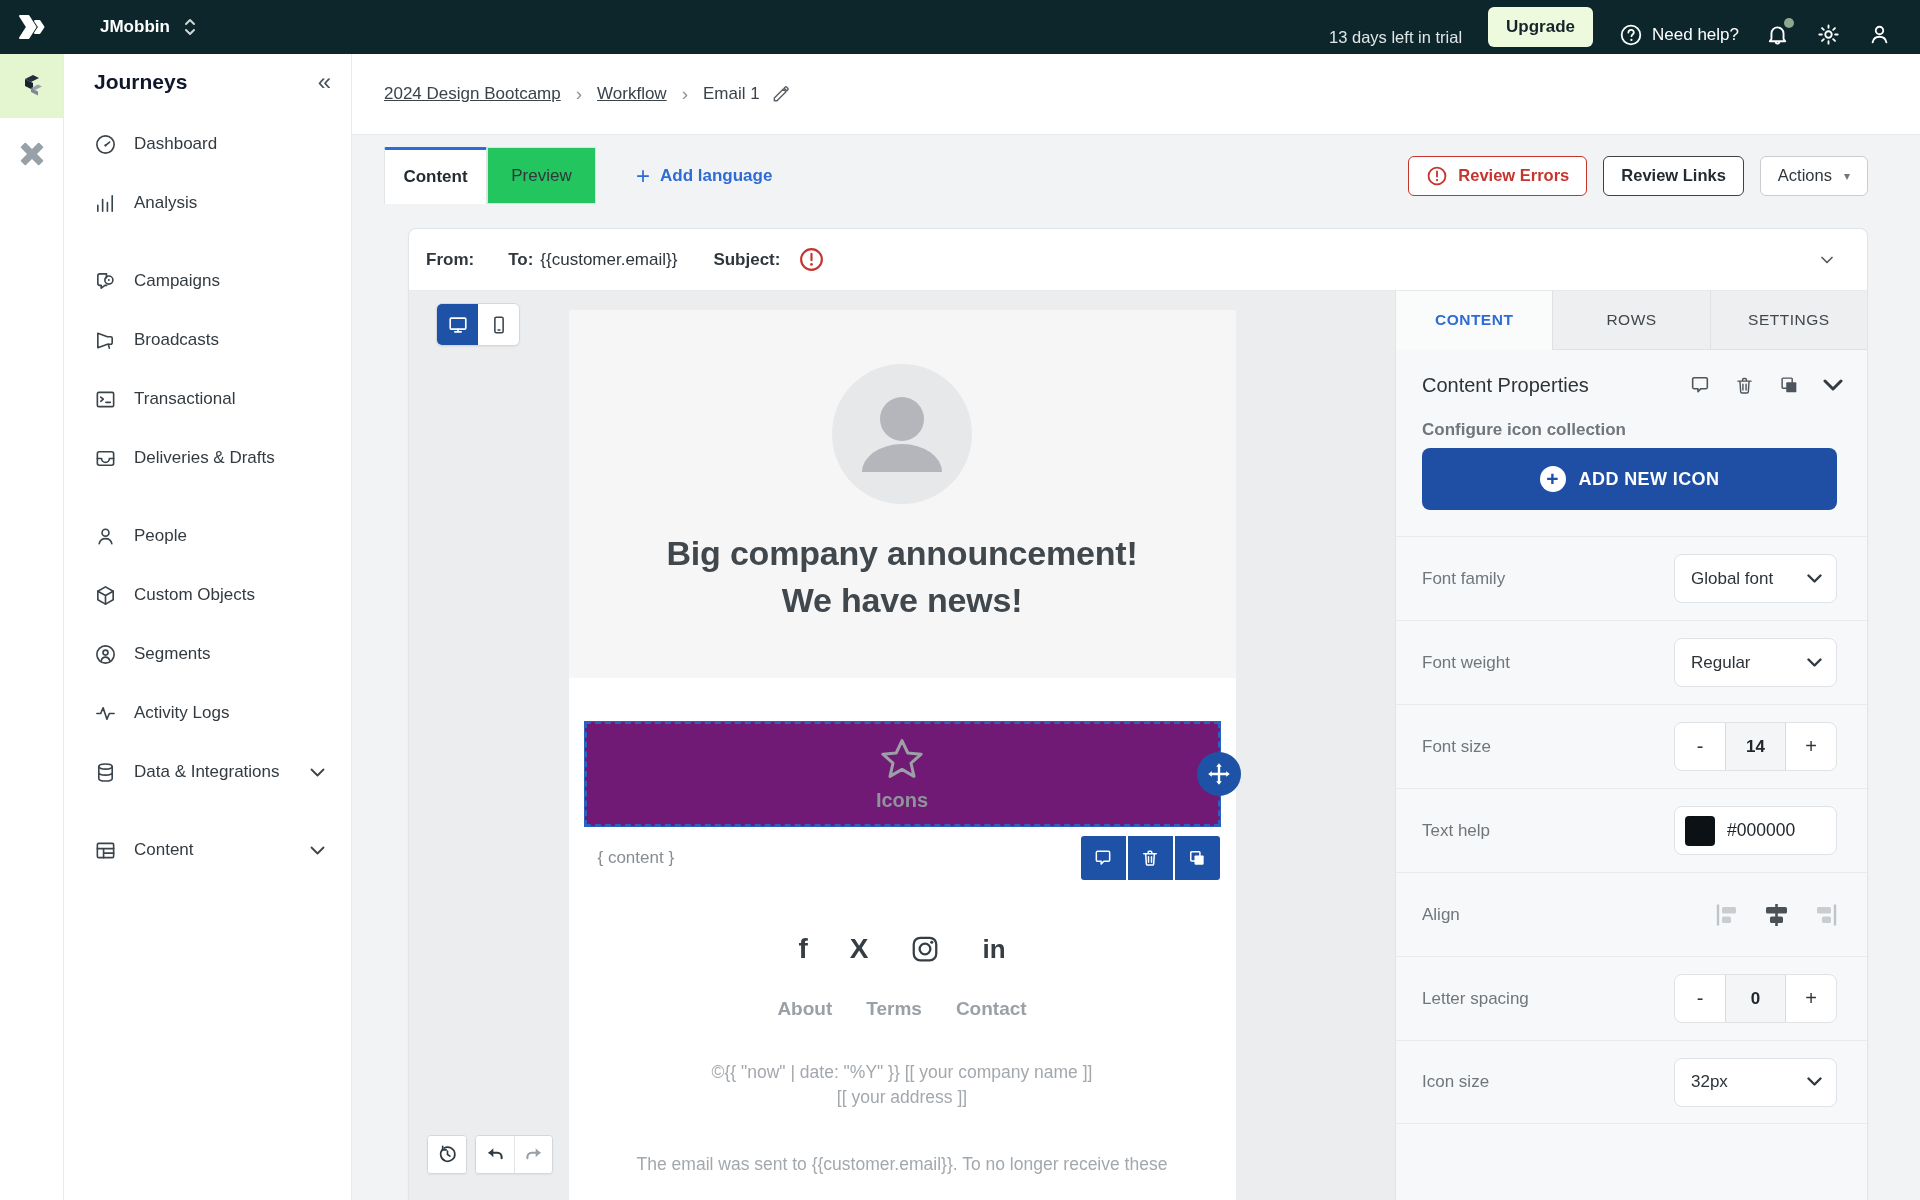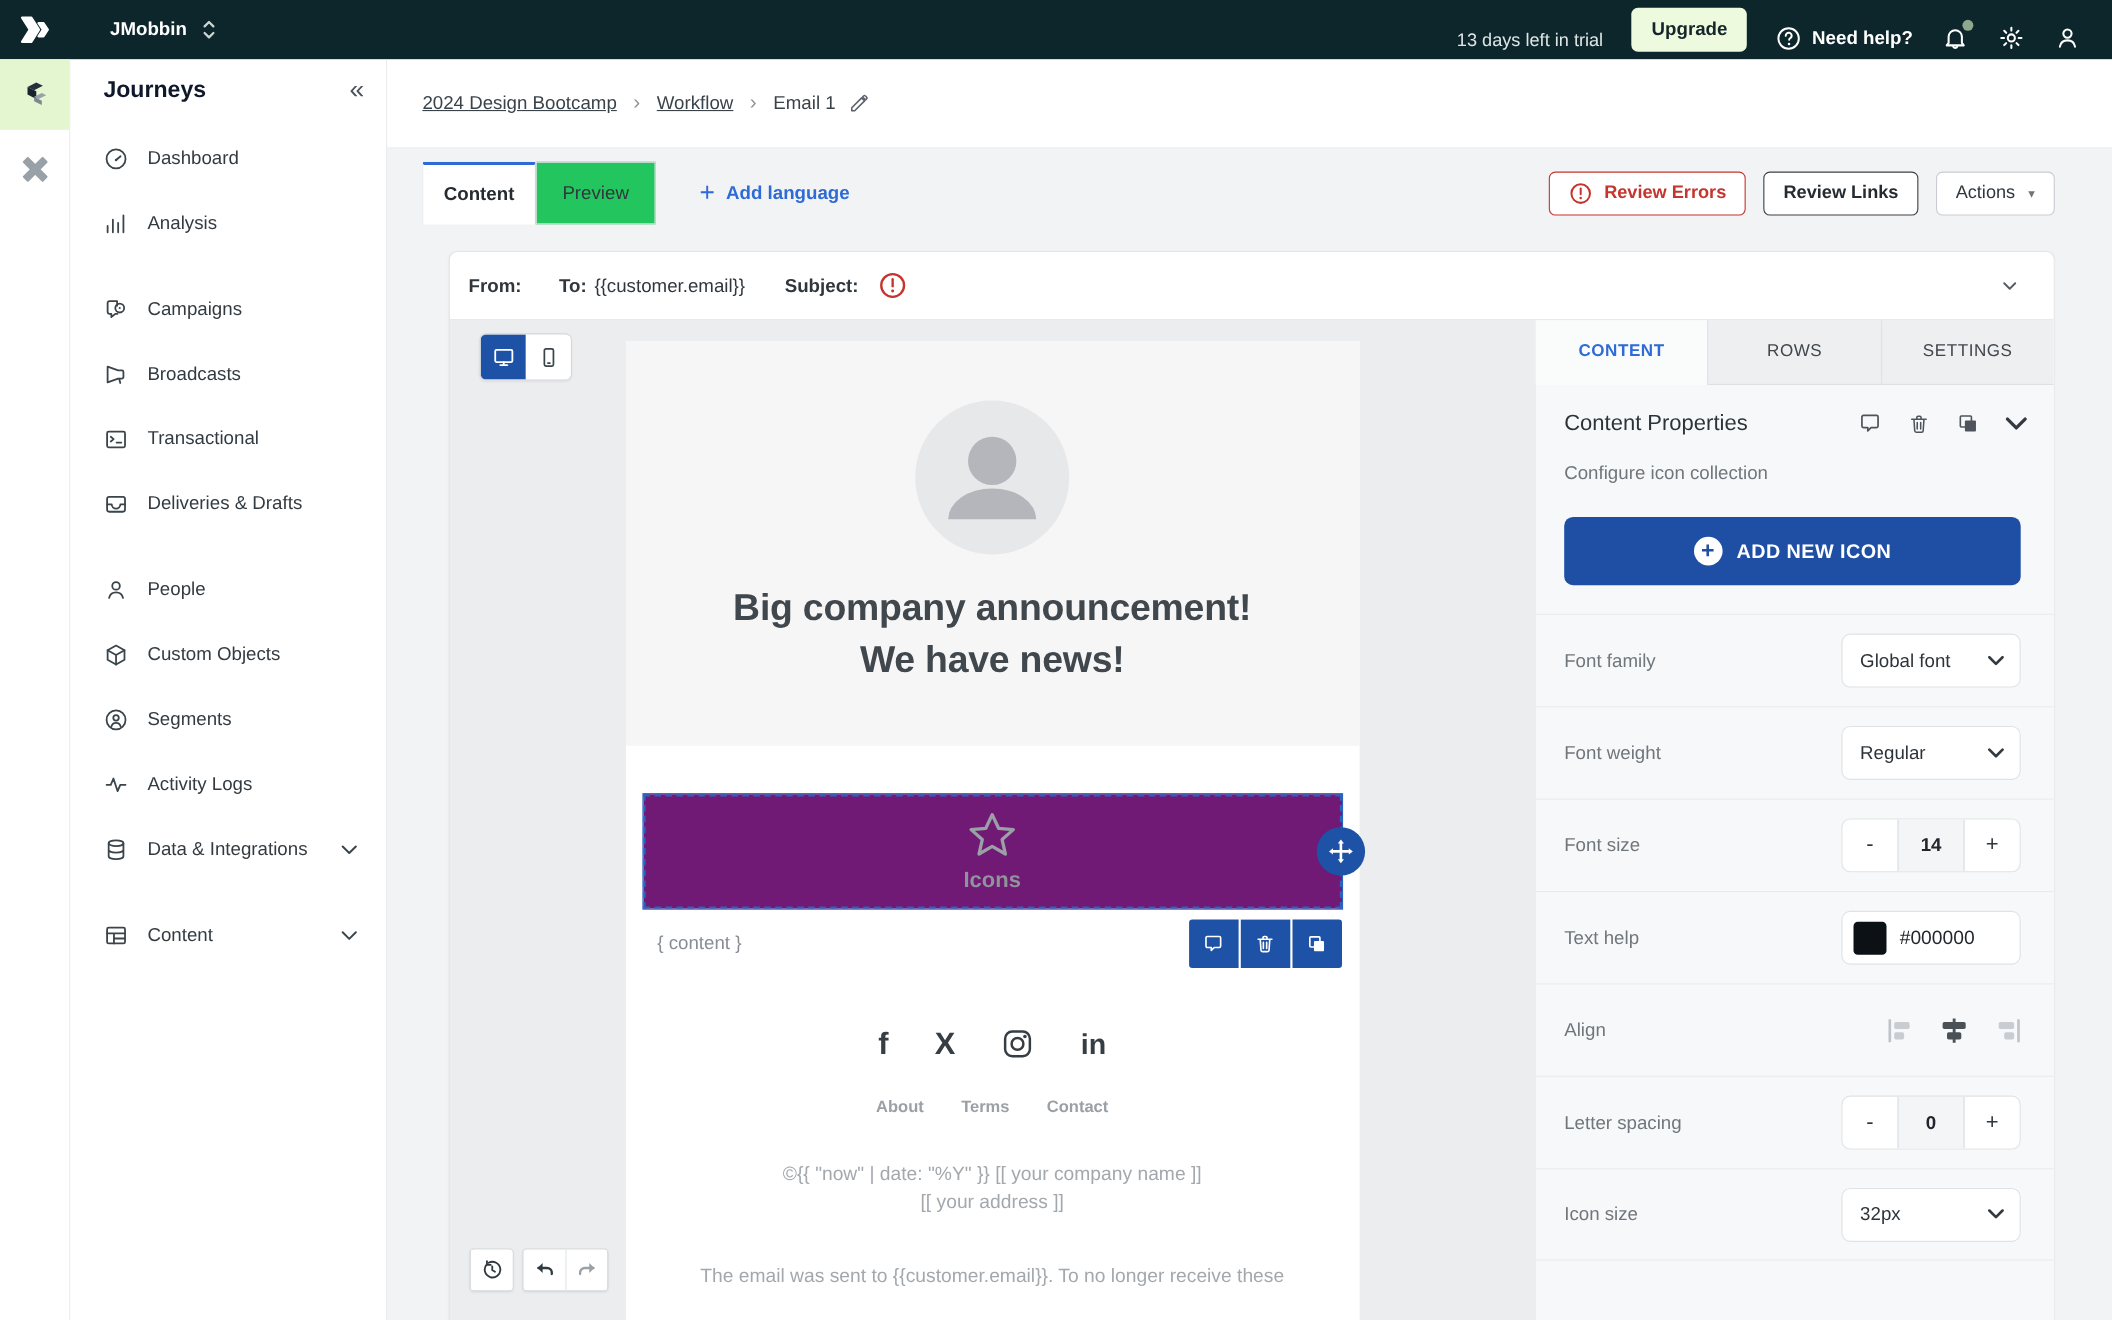--- a/index.html
+++ b/index.html
@@ -10,21 +10,21 @@
   .wic { stroke:#fff; stroke-width:1.8; fill:none; stroke-linecap:round; stroke-linejoin:round; }
 
   
   .topbar { position:absolute; top:0; left:0; width:1920px; height:54px; background:#0d262c; display:flex; align-items:center; }
   .logo-box { width:64px; display:flex; justify-content:center; }
   .org { display:flex; align-items:center; gap:12px; margin-left:36px; }
   .org-name { color:#fff; font-size:17px; font-weight:700; }
   .tb-right { margin-left:auto; display:flex; align-items:flex-end; gap:26px; padding-right:28px; }
   .trial { color:#dfe6e6; font-size:16.5px; }
   .upgrade-btn { background:#eefadd; color:#14262b; font-size:17px; font-weight:700; border:none; border-radius:6px; height:40px; padding:0 18px; cursor:pointer; }
-  .help { display:flex; align-items:center; gap:9px; color:#fff; font-size:17px; font-weight:700; }
+  .help { display:flex; align-items:center; gap:9px; color:#fff; font-size:17px; font-weight:400; }
   .bell-wrap { position:relative; }
   .bell-dot { position:absolute; top:-4px; right:-4px; width:10px; height:10px; border-radius:50%; background:#8ea78f; }
 
   
   .rail { position:absolute; top:54px; left:0; width:64px; bottom:0; background:#fff; border-right:1px solid #e8eaec; }
   .rail-cell { height:64px; display:flex; align-items:center; justify-content:center; }
   .rail-cell.active { background:#e4f6cf; }
   .rail-cell.x { margin-top:4px; }
 
   
@@ -86,39 +86,39 @@
 
   .meta-row { margin:10px 16px 0 29px; display:flex; align-items:center; height:44px; }
   .content-ph { font-size:17px; color:#878d93; }
   .blk-toolbar { margin-left:auto; display:flex; gap:2px; }
   .blk-btn { width:45px; height:44px; background:#1e52a6; display:flex; align-items:center; justify-content:center; cursor:pointer; }
   .blk-btn:first-child { border-radius:3px 0 0 3px; } .blk-btn:last-child { border-radius:0 3px 3px 0; }
 
   .social-section { text-align:center; margin-top:54px; }
   .social-row { display:flex; justify-content:center; align-items:center; gap:42px; }
   .s-glyph { font-size:28px; font-weight:800; color:#363d43; line-height:1; }
-  .links-row { margin-top:34px; display:flex; justify-content:center; gap:34px; font-size:15px; font-weight:700; color:#9aa0a6; }
+  .links-row { margin-top:34px; display:flex; justify-content:center; gap:34px; font-size:19px; font-weight:700; color:#9aa0a6; }
   .footer-lines { margin-top:40px; font-size:17.5px; color:#a3a8ad; line-height:25px; }
   .unsub { margin-top:44px; font-size:17.5px; color:#a3a8ad; }
 
   .undo-bar { position:absolute; left:18px; bottom:26px; display:flex; gap:8px; }
   .ub-group { display:flex; background:#fff; border:1px solid #d4d7da; border-radius:4px; overflow:hidden; box-shadow:0 1px 2px rgba(0,0,0,.05); }
   .ub-btn { width:38px; height:37px; display:flex; align-items:center; justify-content:center; cursor:pointer; background:#fff; }
   .ub-btn + .ub-btn { border-left:1px solid #e2e5e8; }
 
   
   .panel { width:472px; background:#f7f8f9; border-left:1px solid #e2e5e8; display:flex; flex-direction:column; }
   .ptabs { height:59px; display:flex; }
   .ptab { flex:1; display:flex; align-items:center; justify-content:center; font-size:15.5px; letter-spacing:.5px; color:#3f464c; background:#edeff1; border-bottom:1px solid #dfe2e5; border-left:1px solid #dfe2e5; cursor:pointer; }
   .ptab:first-child { border-left:none; }
   .ptab.active { background:#fafbfb; color:#2e6bd6; font-weight:600; border-bottom:1px solid transparent; }
   .props-head { display:flex; align-items:center; padding:0 24px 0 26px; height:70px; }
   .props-title { font-size:20px; font-weight:400; color:#2c343a; }
   .props-icons { margin-left:auto; display:flex; align-items:center; gap:23px; }
-  .configure { padding:0 26px; font-size:17px; color:#6f767c; margin-bottom:30px; }
+  .configure { padding:0 26px; font-size:17px; color:#6f767c; margin-bottom:8px;font-weight:bold; }
   .add-btn { margin:0 30px 0 26px; height:62px; border-radius:8px; background:#1e4fa5; border:none; color:#fff; font-size:18px; font-weight:800; letter-spacing:.4px; display:flex; align-items:center; justify-content:center; gap:13px; cursor:pointer; font-family:"Liberation Sans",sans-serif; }
   .pc { width:26px; height:26px; border-radius:50%; background:#fff; color:#1e4fa5; font-size:21px; font-weight:800; display:flex; align-items:center; justify-content:center; line-height:1; padding-bottom:2px; }
 
   .fields { margin-top:26px; }
   .frow { display:flex; align-items:center; padding:0 30px 0 26px; height:84px; border-top:1px solid #e9ebee; }
   .frow:last-child { border-bottom:1px solid #e9ebee; }
   .flabel { font-size:17px; color:#6f767c; }
   .fctrl { margin-left:auto; }
   .select { width:163px; height:49px; background:#fff; border:1px solid #dfe2e6; border-radius:8px; display:flex; align-items:center; padding:0 14px 0 16px; font-size:17px; color:#2c343a; cursor:pointer; }
   .select svg { margin-left:auto; }

